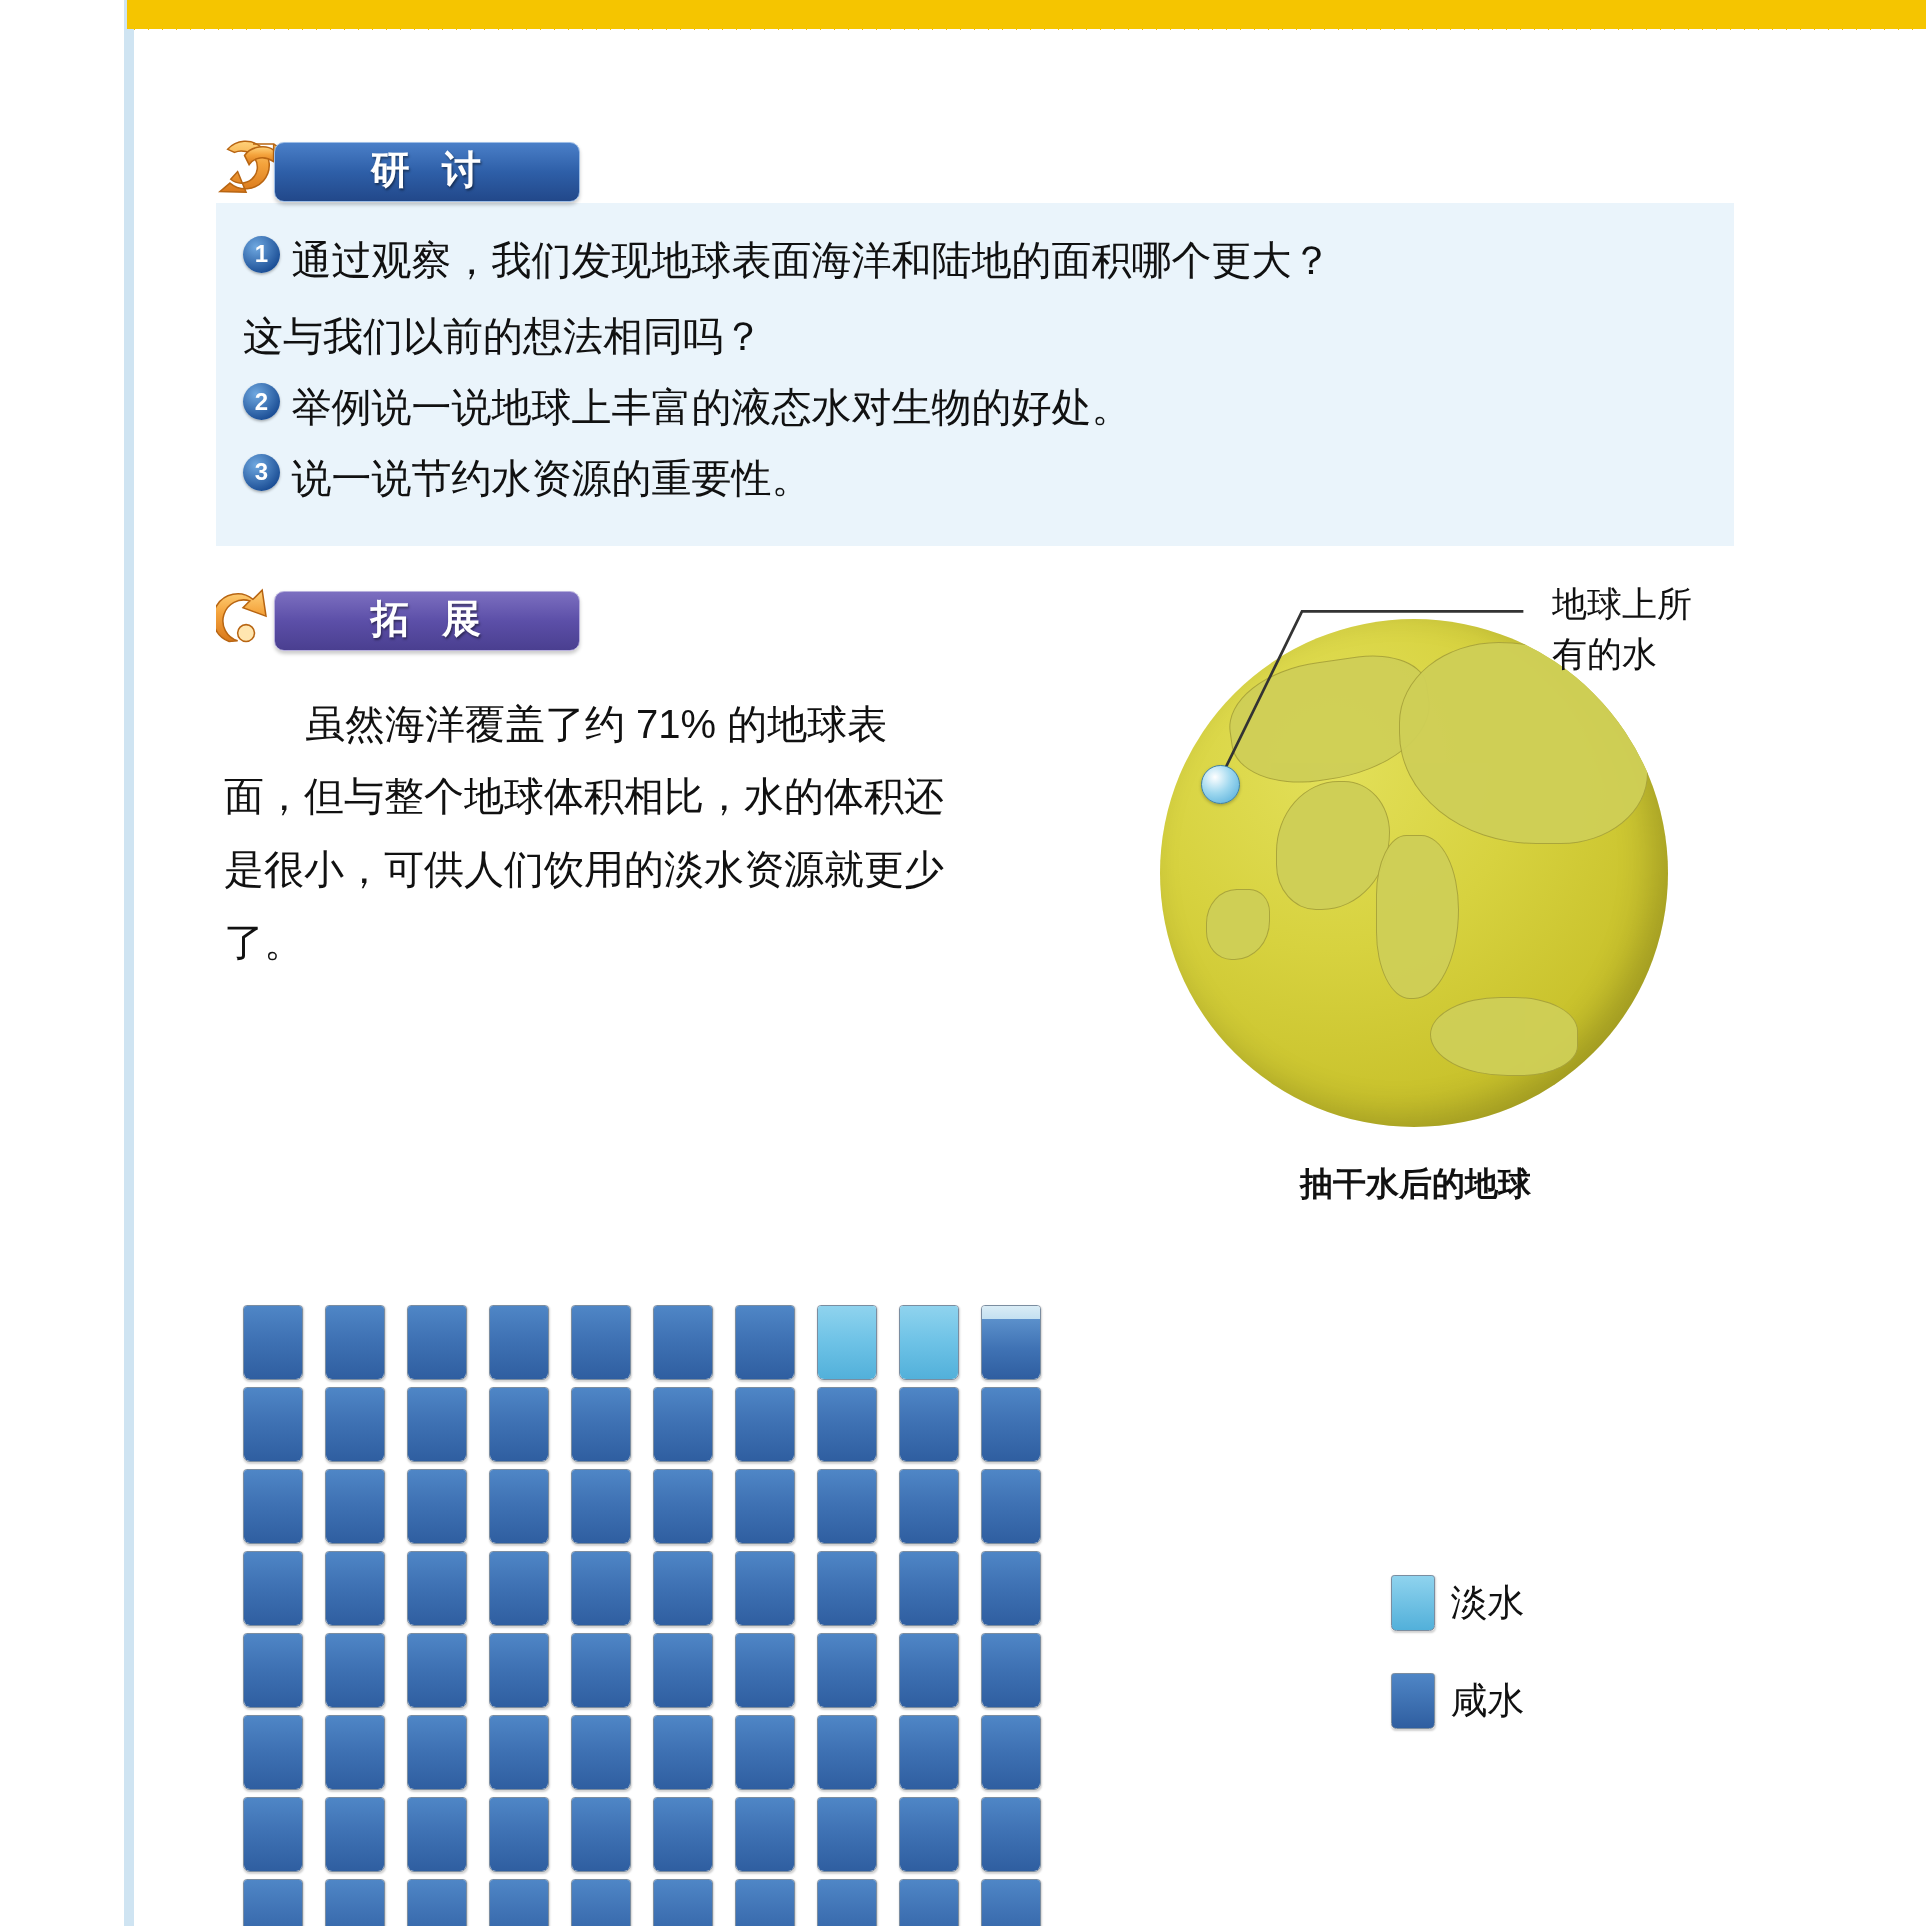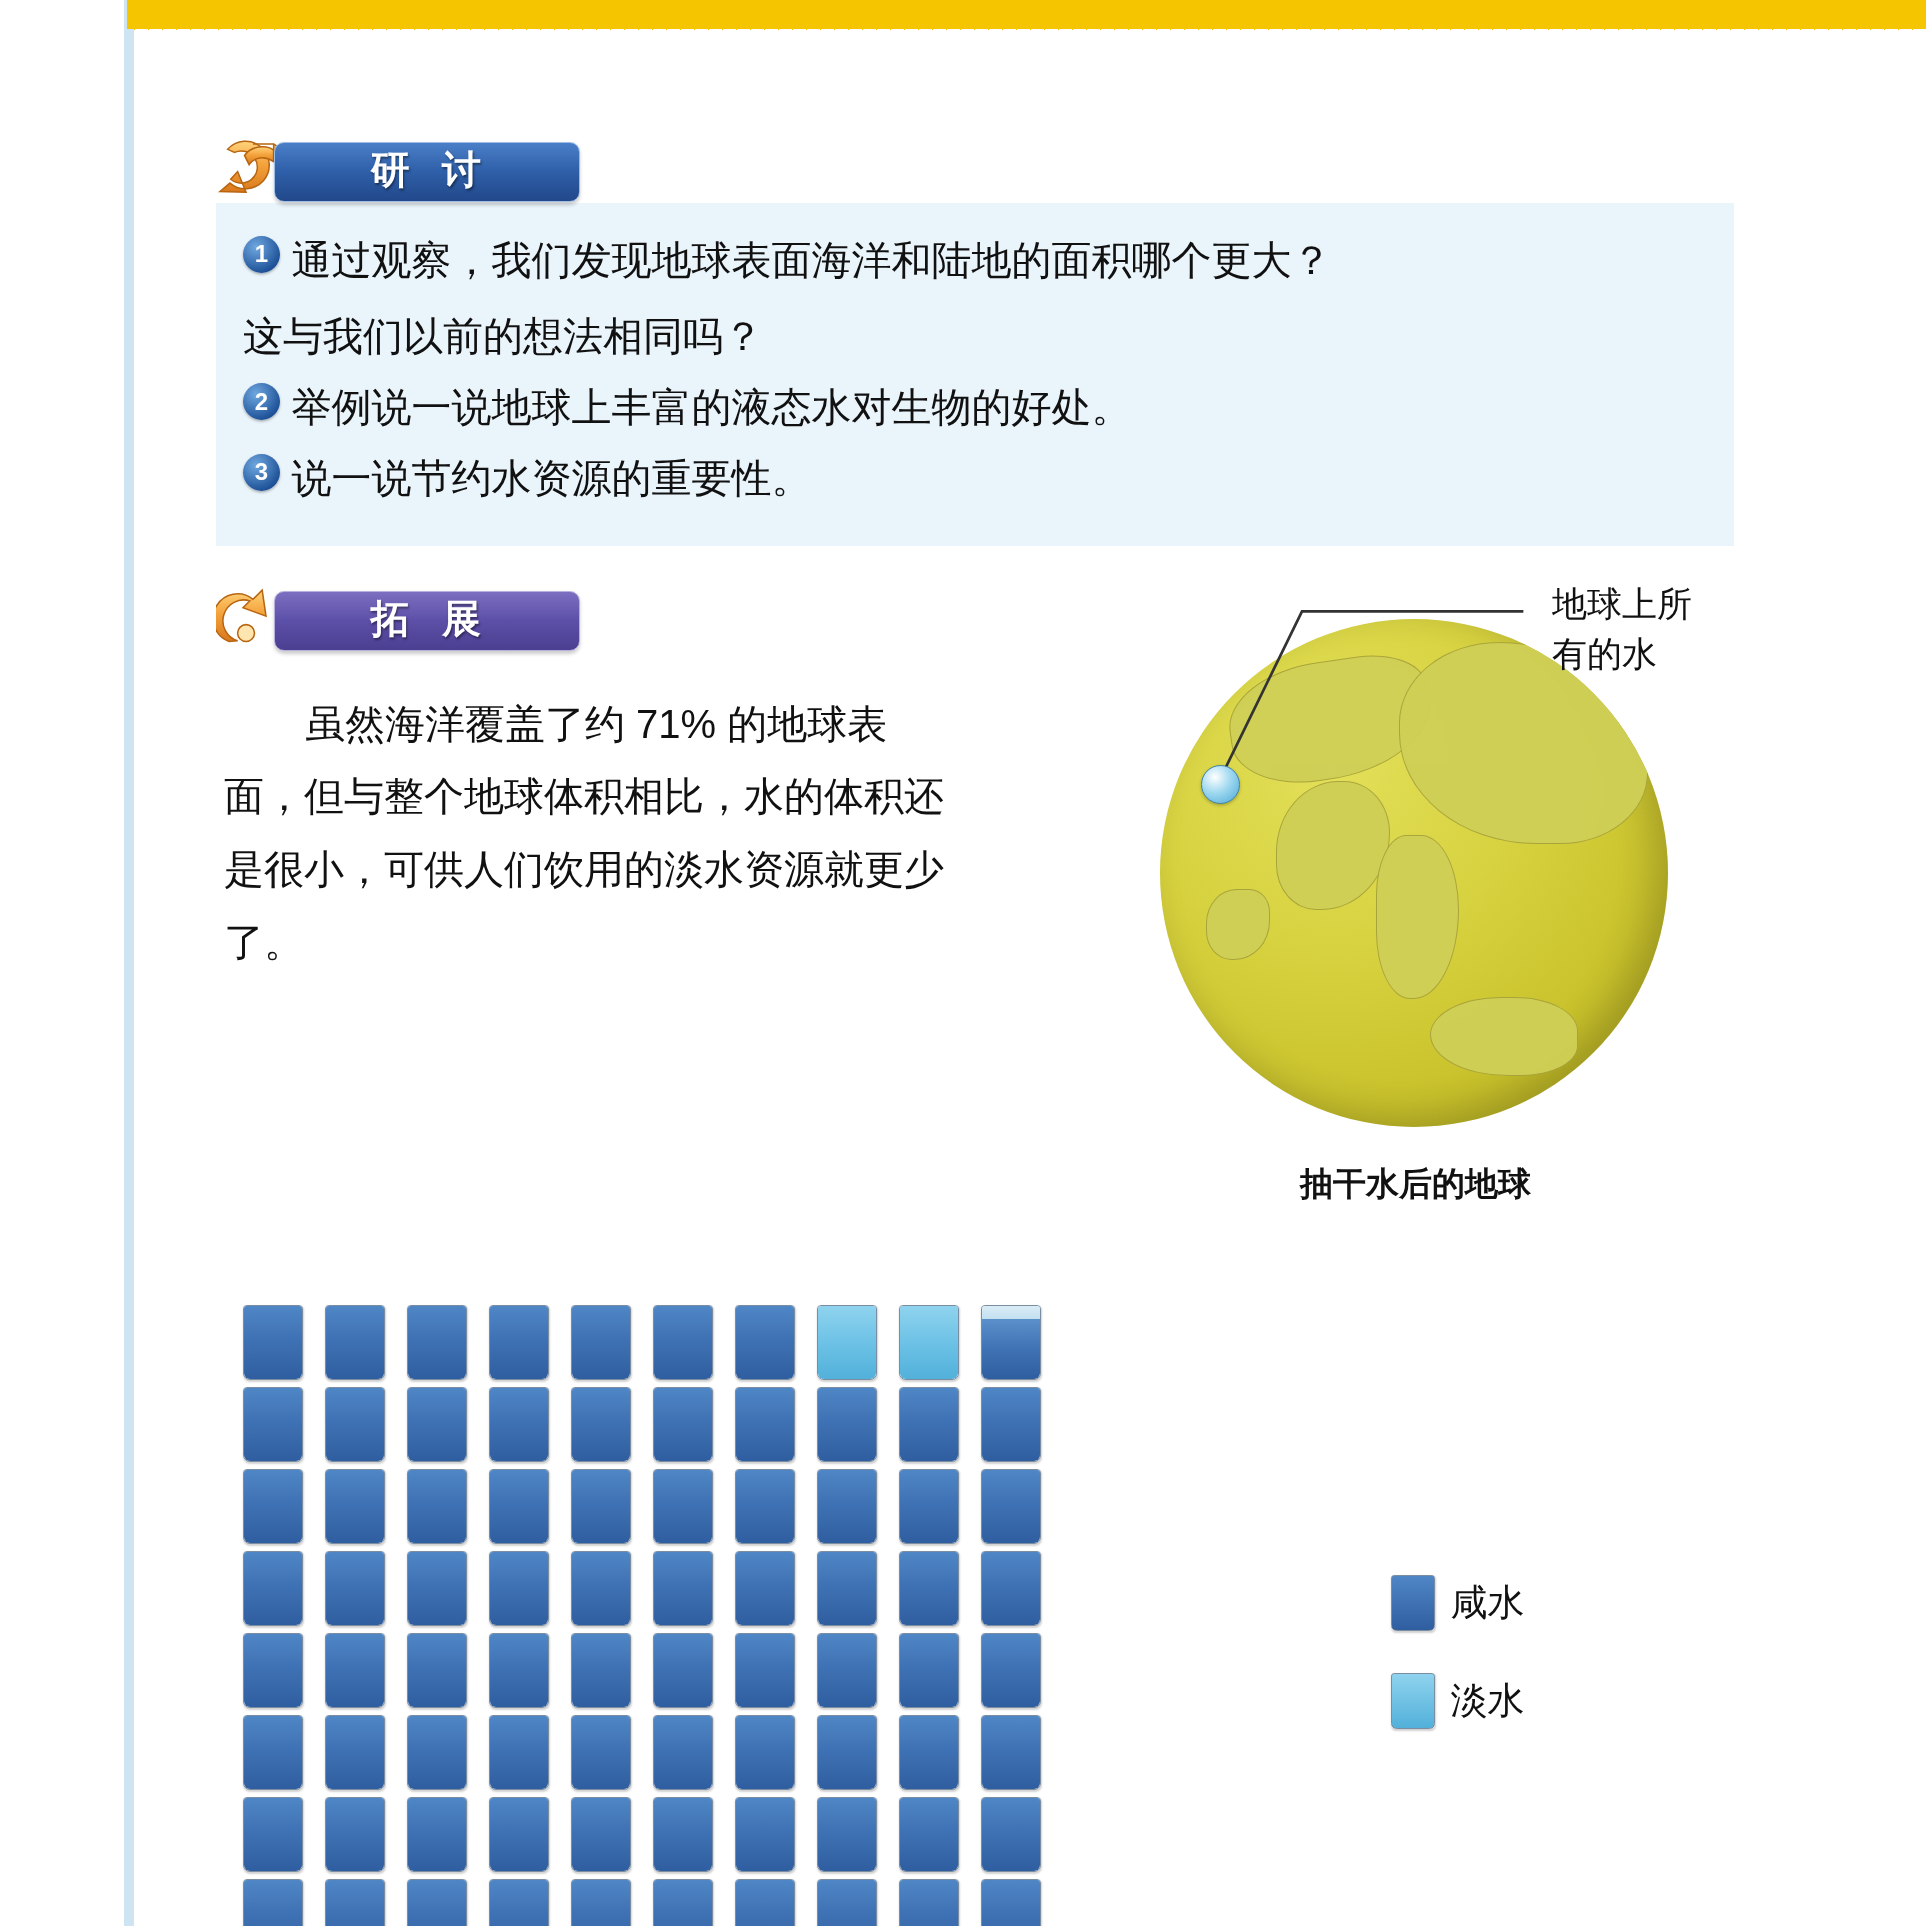--- a/index.html
+++ b/index.html
@@ -648,26 +648,26 @@
           <div class="cup salt">
             <div class="fill"></div>
           </div>
           <div class="cup salt">
             <div class="fill"></div>
           </div>
         </div>
 
       <div class="legend">
         <div class="legend-item">
+          <span class="legend-swatch sw-fresh"></span>
+          <span class="legend-label">淡水</span>
+        </div>
+        <div class="legend-item">
           <span class="legend-swatch sw-salt"></span>
           <span class="legend-label">咸水</span>
         </div>
-        <div class="legend-item">
-          <span class="legend-swatch sw-fresh"></span>
-          <span class="legend-label">淡水</span>
-        </div>
       </div>
     </div>
 
   </div>
 
 </div>
 
 
 </body></html>

